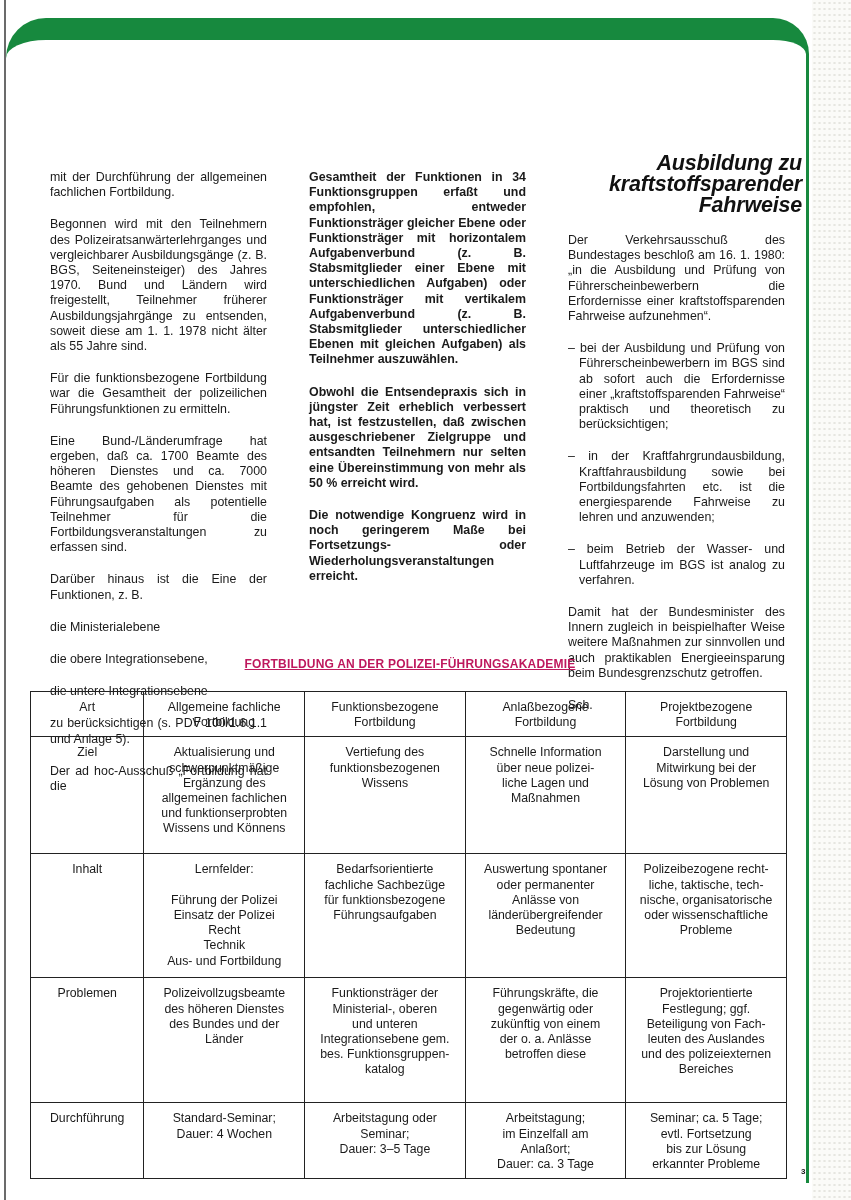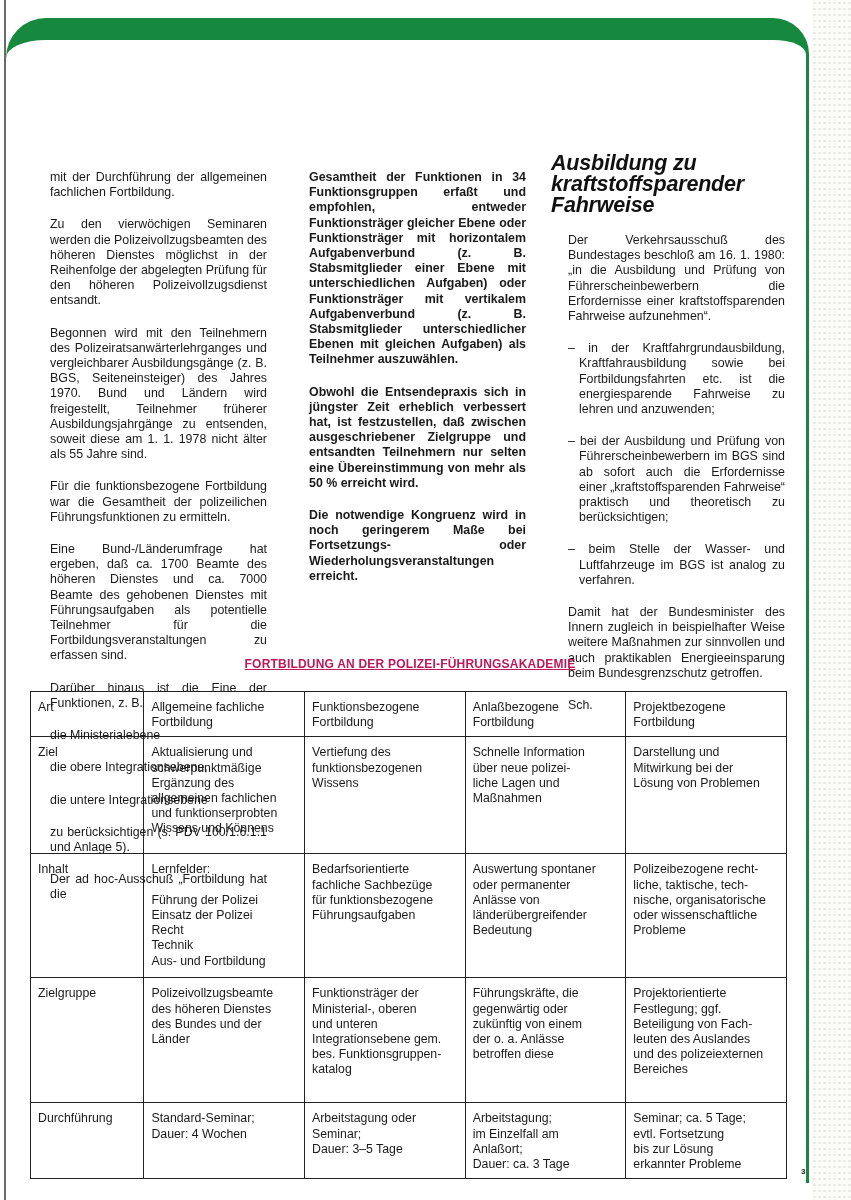--- a/index.html
+++ b/index.html
@@ -21,73 +21,72 @@
   .col {
     position:absolute; top:153px; width:251px;
     font-size:12.4px; line-height:15.2px; text-align:justify;
   }
   .col p { margin:17px; }
   .col1 { left:33px; }
   .col2 { left:292px;font-weight:bold; }
   .col3 { left:551px; }
   .headline {
     font-weight:bold; font-style:italic; font-size:21.5px; line-height:21px;
-    color:#111; margin:0 0 13px 0; letter-spacing:-0.2px; text-align:left;
+    color:#111; margin:0 0 13px 0; letter-spacing:-0.2px; text-align:right;
   }
   .dash-item { padding-left:11px; text-indent:-11px; }
   .sign { text-align:left; margin-top:4px !important; }
   .table-title {
     position:absolute; left:0; width:820px; top:657px; text-align:center;
     font-weight:bold; font-size:12px; letter-spacing:0.2px; color:#be185d;text-decoration:underline;
   }
   table.overview {
     position:absolute; left:30px; top:691px; width:757px;
     border-collapse:collapse; font-size:12.3px; line-height:15.2px;
   }
   table.overview td {
-    border:1.6px solid #222; vertical-align:top; padding:8px 7px 6px 7px;
+    border:1.6px solid #222; vertical-align:top; padding:8px 7px 6px 7px;text-align:center;
   }
   table.overview td.h { width:98px; }
   table.overview td.c { width:145px; }
   .pre { white-space:pre-line; }
   .page-num { position:absolute; left:801px; top:1167px; font-size:8px; font-weight:bold; }
 </style>
 </head>
 <body>
 
 <div class="left-edge"></div>
 <div class="right-margin"></div>
 <div class="frame"></div>
 
 <div class="col col1">
   <p>mit der Durchführung der allgemeinen fachlichen Fortbildung.</p>
-  <p>Zu den vierwöchigen Seminaren werden die Polizeivollzugsbeamten des höheren Dienstes möglichst in der Reihenfolge der abgelegten Prüfung für den höheren Polizeivollzugsdienst entsandt.</p>
   <p>Begonnen wird mit den Teilnehmern des Polizeiratsanwärterlehrganges und vergleichbarer Ausbildungsgänge (z. B. BGS, Seiteneinsteiger) des Jahres 1970. Bund und Ländern wird freigestellt, Teilnehmer früherer Ausbildungsjahrgänge zu entsenden, soweit diese am 1. 1. 1978 nicht älter als 55 Jahre sind.</p>
   <p>Für die funktionsbezogene Fortbildung war die Gesamtheit der polizeilichen Führungsfunktionen zu ermitteln.</p>
   <p>Eine Bund-/Länderumfrage hat ergeben, daß ca. 1700 Beamte des höheren Dienstes und ca. 7000 Beamte des gehobenen Dienstes mit Führungsaufgaben als potentielle Teilnehmer für die Fortbildungsveranstaltungen zu erfassen sind.</p>
   <p>Darüber hinaus ist die Eine der Funktionen, z. B.</p>
   <p>die Ministerialebene</p>
   <p>die obere Integrationsebene,</p>
   <p>die untere Integrationsebene</p>
   <p>zu berücksichtigen (s. PDV 100/1.6.1.1 und Anlage 5).</p>
   <p>Der ad hoc-Ausschuß „Fortbildung hat die</p>
 </div>
 
 <div class="col col2">
   <p>Gesamtheit der Funktionen in 34 Funktionsgruppen erfaßt und empfohlen, entweder Funktionsträger gleicher Ebene oder Funktionsträger mit horizontalem Aufgabenverbund (z. B. Stabsmitglieder einer Ebene mit unterschiedlichen Aufgaben) oder Funktionsträger mit vertikalem Aufgabenverbund (z. B. Stabsmitglieder unterschiedlicher Ebenen mit gleichen Aufgaben) als Teilnehmer auszuwählen.</p>
   <p>Obwohl die Entsendepraxis sich in jüngster Zeit erheblich verbessert hat, ist festzustellen, daß zwischen ausgeschriebener Zielgruppe und entsandten Teilnehmern nur selten eine Übereinstimmung von mehr als 50 % erreicht wird.</p>
   <p>Die notwendige Kongruenz wird in noch geringerem Maße bei Fortsetzungs- oder Wiederholungsveranstaltungen erreicht.</p>
 </div>
 
 <div class="col col3">
   <h2 class="headline">Ausbildung zu kraftstoffsparender Fahrweise</h2>
   <p>Der Verkehrsausschuß des Bundestages beschloß am 16. 1. 1980: „in die Ausbildung und Prüfung von Führerscheinbewerbern die Erfordernisse einer kraftstoffsparenden Fahrweise aufzunehmen“.</p>
+  <p class="dash-item">– bei der Ausbildung und Prüfung von Führerscheinbewerbern im BGS sind ab sofort auch die Erfordernisse einer „kraftstoffsparenden Fahrweise“ praktisch und theoretisch zu berücksichtigen;</p>
   <p class="dash-item">– in der Kraftfahrgrundausbildung, Kraftfahrausbildung sowie bei Fortbildungsfahrten etc. ist die energiesparende Fahrweise zu lehren und anzuwenden;</p>
-  <p class="dash-item">– bei der Ausbildung und Prüfung von Führerscheinbewerbern im BGS sind ab sofort auch die Erfordernisse einer „kraftstoffsparenden Fahrweise“ praktisch und theoretisch zu berücksichtigen;</p>
-  <p class="dash-item">– beim Stelle der Wasser- und Luftfahrzeuge im BGS ist analog zu verfahren.</p>
+  <p class="dash-item">– beim Betrieb der Wasser- und Luftfahrzeuge im BGS ist analog zu verfahren.</p>
   <p>Damit hat der Bundesminister des Innern zugleich in beispielhafter Weise weitere Maßnahmen zur sinnvollen und auch praktikablen Energieeinsparung beim Bundesgrenzschutz getroffen.</p>
   <p class="sign">Sch.</p>
 </div>
 
 <div class="table-title">FORTBILDUNG AN DER POLIZEI-FÜHRUNGSAKADEMIE</div>
 
 <table class="overview">
   <tbody>
       <tr>
     <td class="h pre">Art</td>
@@ -137,21 +136,21 @@
 Anlässe von
 länderübergreifender
 Bedeutung</td>
     <td class="c pre">Polizeibezogene recht-
 liche, taktische, tech-
 nische, organisatorische
 oder wissenschaftliche
 Probleme</td>
   </tr>
   <tr style="height:125px">
-    <td class="h pre">Zielgruppe</td>
+    <td class="h pre">Problemen</td>
     <td class="c pre">Polizeivollzugsbeamte
 des höheren Dienstes
 des Bundes und der
 Länder</td>
     <td class="c pre">Funktionsträger der
 Ministerial-, oberen
 und unteren
 Integrationsebene gem.
 bes. Funktionsgruppen-
 katalog</td>

